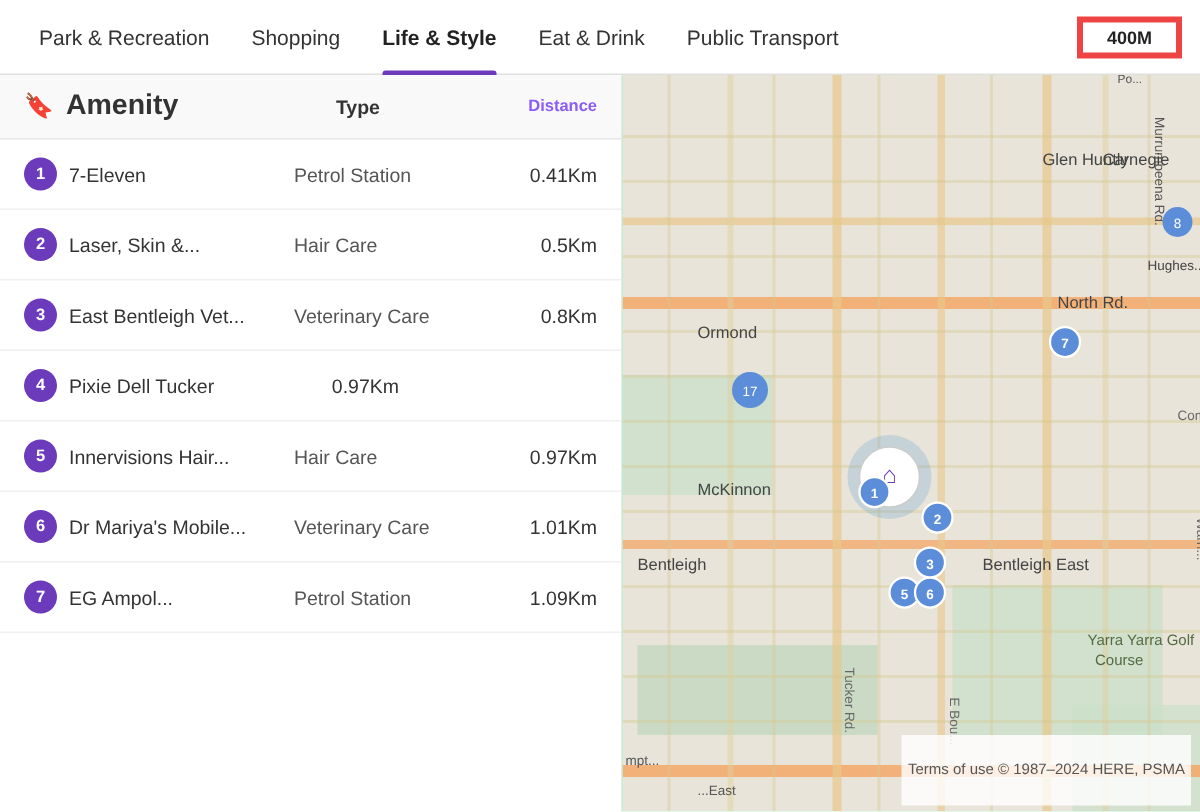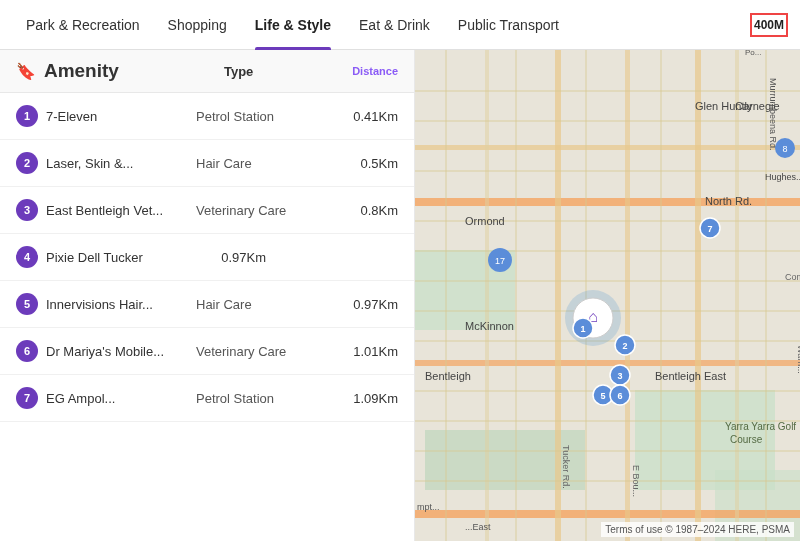--- a/index.html
+++ b/index.html
@@ -17,21 +17,21 @@
     }
     .nav-item.active {
       font-weight: 700; color: #222;
     }
     .nav-item.active::after {
       content: ''; position: absolute; bottom: 0; left: 14px; right: 14px;
       height: 3px; background: #6c3bbb; border-radius: 2px 2px 0 0;
     }
     .nav-spacer { flex: 1; }
     .nav-badge {
-      border: 2px solid #ef4444; padding: 3px 2px; font-size: 12px; font-weight: 600;
+      border: 4px solid #ef4444; padding: 3px 16px; font-size: 12px; font-weight: 600;
       color: #222; white-space: nowrap; margin-left: 12px;
     }
 
     
     .main { display: flex; height: calc(541px - 50px); }
 
     
     .table-section { width: 415px; flex-shrink: 0; overflow-y: auto; border-right: 1px solid #e8e8e8; }
 
     
@@ -60,21 +60,21 @@
     .row-distance { flex: 0 0 70px; font-size: 13px; color: #333; text-align: right; }
 
     
     .map-section { flex: 1; position: relative; background: #86efac; overflow: hidden; }
 
     
     .map-svg { width: 100%; height: 100%; }
 
     .map-footer {
       position: absolute; bottom: 4px; right: 6px;
-      font-size: 10px; color: #555; background: rgba(255,255,255,0.8); padding: 2px 4px;
+      font-size: 10px; color: #555; background: rgba(255,255,255,0.8); padding: 18px 4px;
     }
   </style>
 </head>
 <body>
 
 <div class="nav-bar">
   <div class="nav-item">Park &amp; Recreation</div>
   <div class="nav-item">Shopping</div>
   <div class="nav-item active">Life &amp; Style</div>
   <div class="nav-item">Eat &amp; Drink</div>

